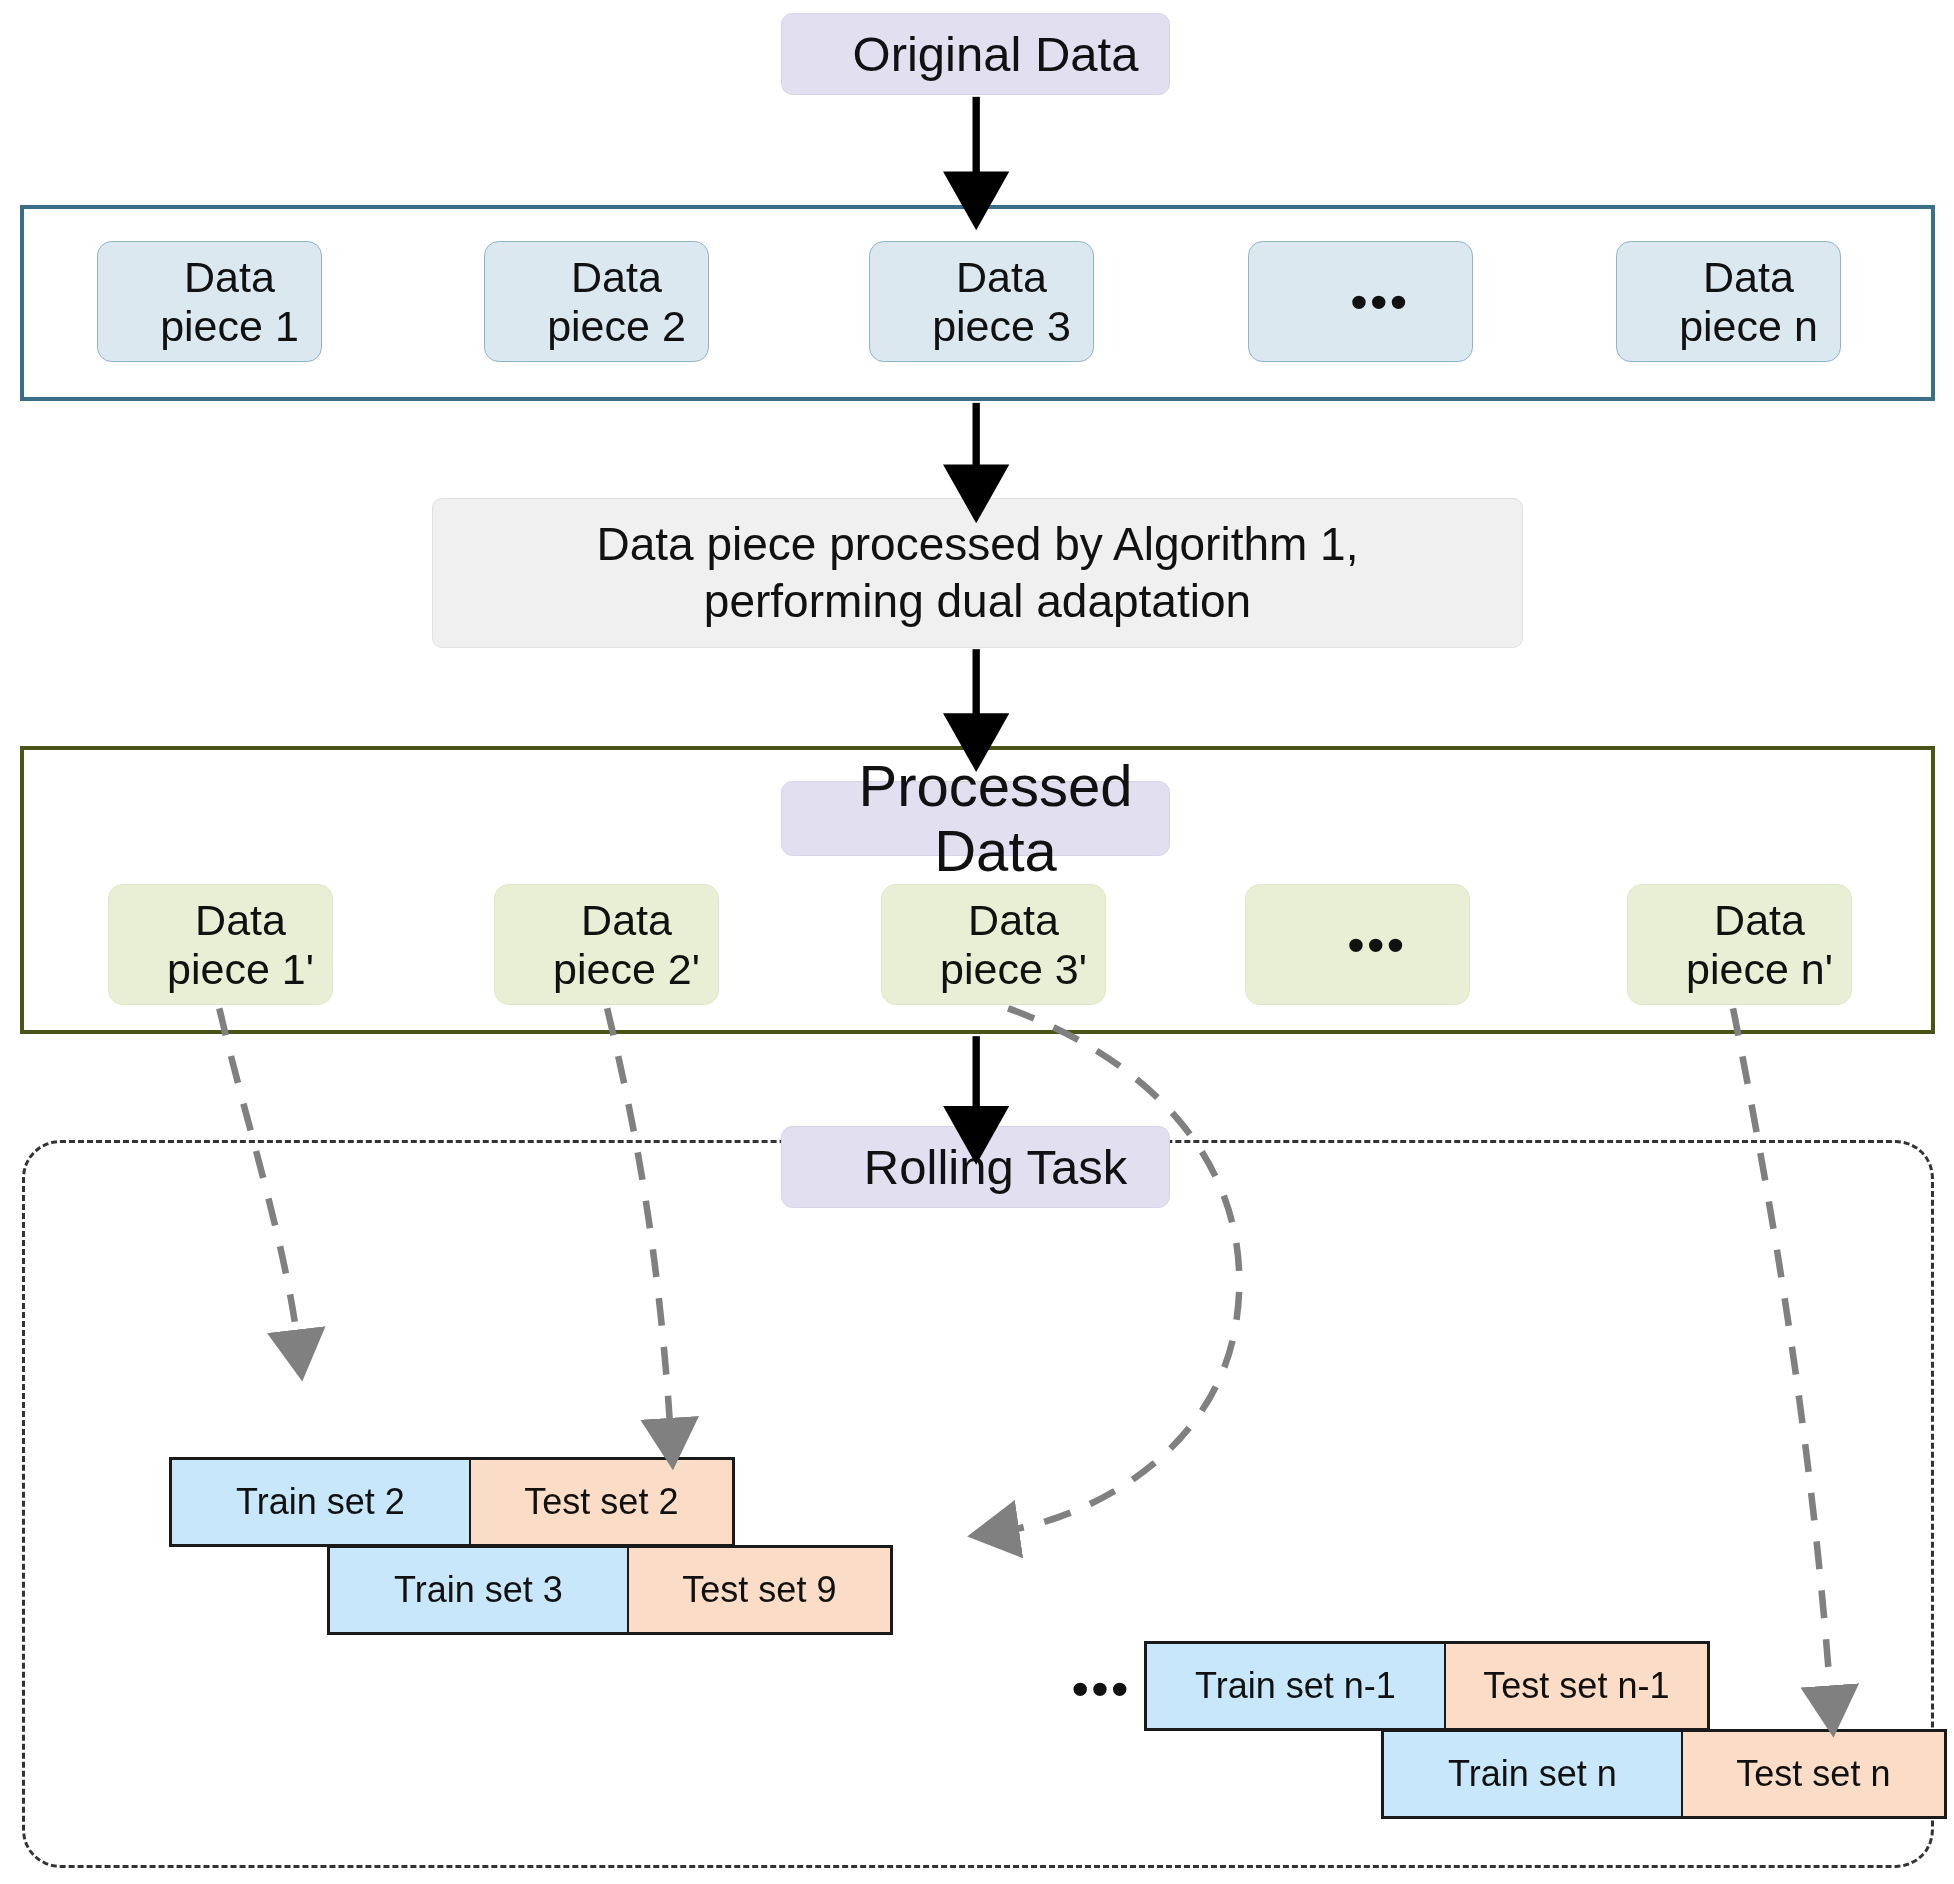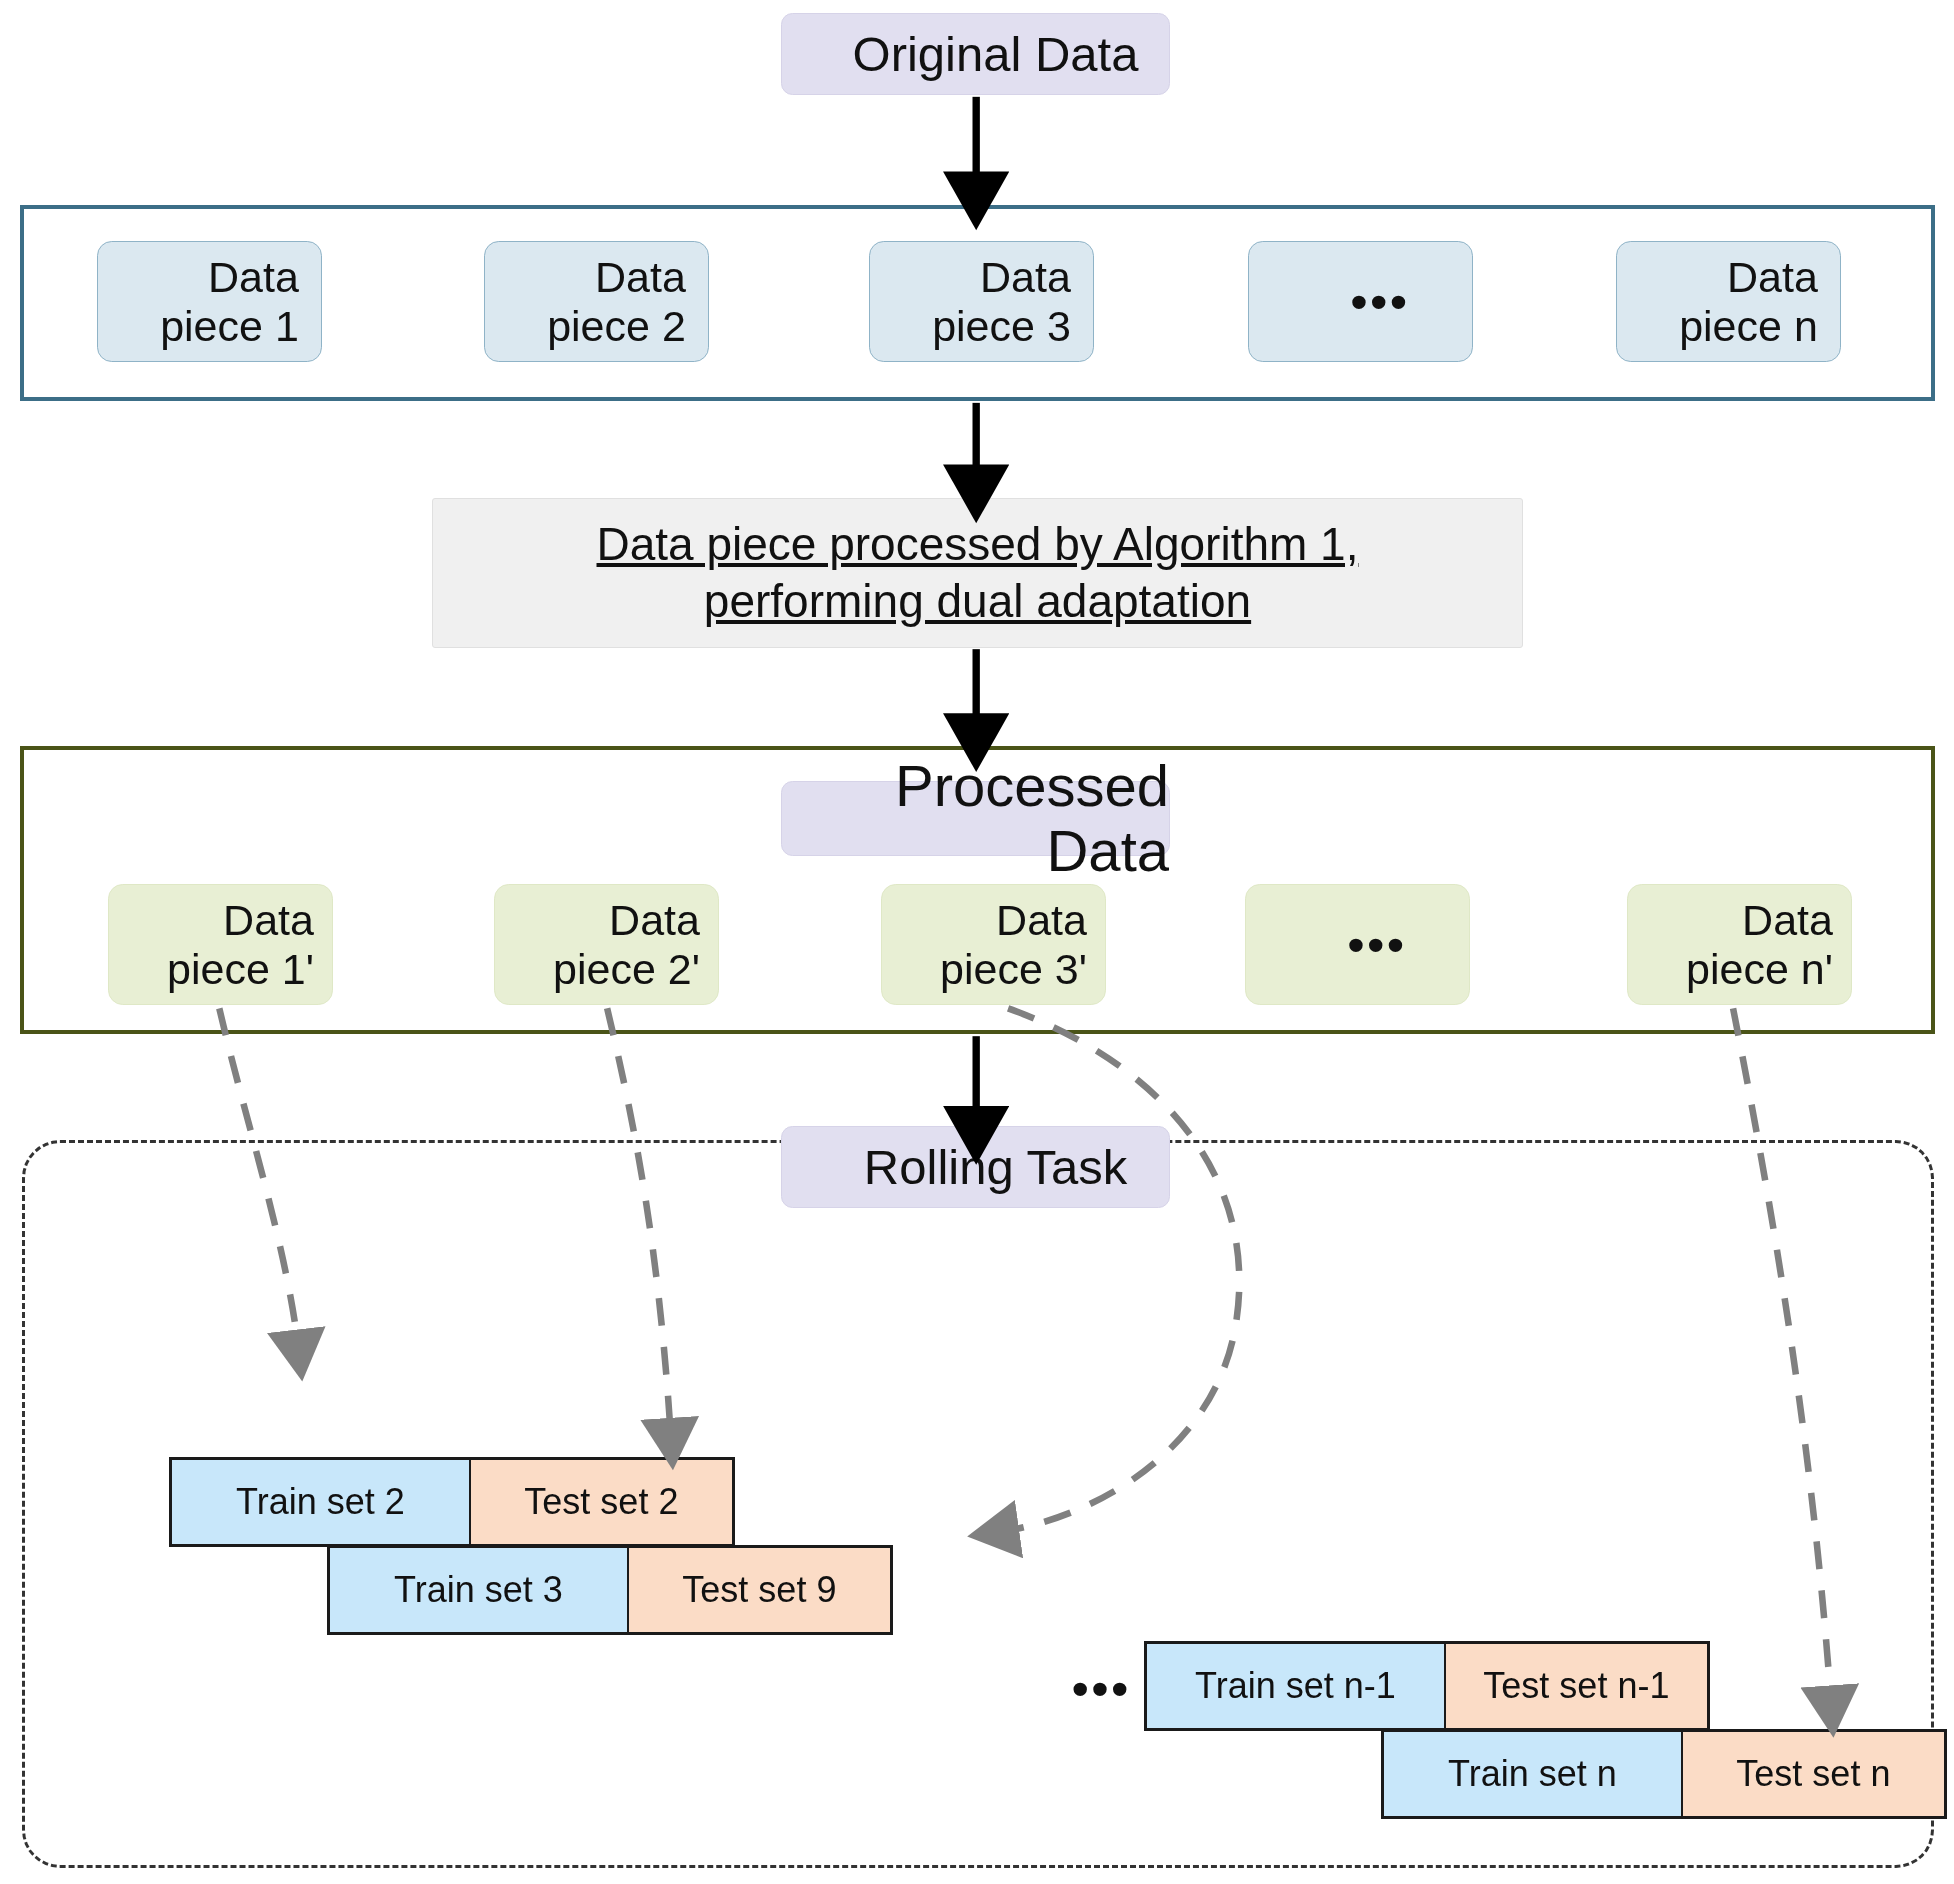--- a/index.html
+++ b/index.html
@@ -7,28 +7,28 @@
        font-family:"Liberation Sans", sans-serif;color:#111;}
 
   #canvas{position:absolute;left:0;top:0;width:1954px;height:1885px;}
 
   .abs{position:absolute;box-sizing:border-box;}
 
   
   .pill{
     border-radius:11.5px;
     display:flex;align-items:center;justify-content:center;
-    text-align:right;line-height:1.12;
+    text-align:center;line-height:1.12;
     box-sizing:border-box;
     padding-left:40px;
   }
   .lav{ background:#e1dff0; border:0.8px solid #d6d3e8; }
   .blue-node{ background:#dbe8f0; border:0.8px solid #8fb3c7; border-radius:14.7px;}
   .green-node{ background:#e8efd4; border:0.8px solid #dfe8c6; border-radius:14.7px;}
-  .grey-node{ background:#f0f0f0; border:0.8px solid #e0e0e0; border-radius:3px;text-decoration:underline;}
+  .grey-node{ background:#f0f0f0; border:0.8px solid #e0e0e0; border-radius:10px;}
 
   .outer-blue{ border:4.1px solid #3c6e87; background:#ffffff; }
   .outer-green{ border:4.1px solid #4a5418; background:#ffffff; }
 
   .dashbox{
     border:3.3px dashed #333;
     border-radius:38px;
     background:transparent;
   }
 

